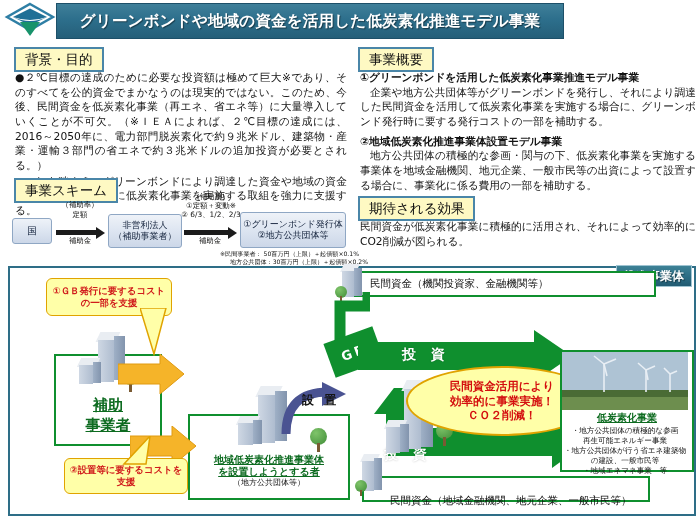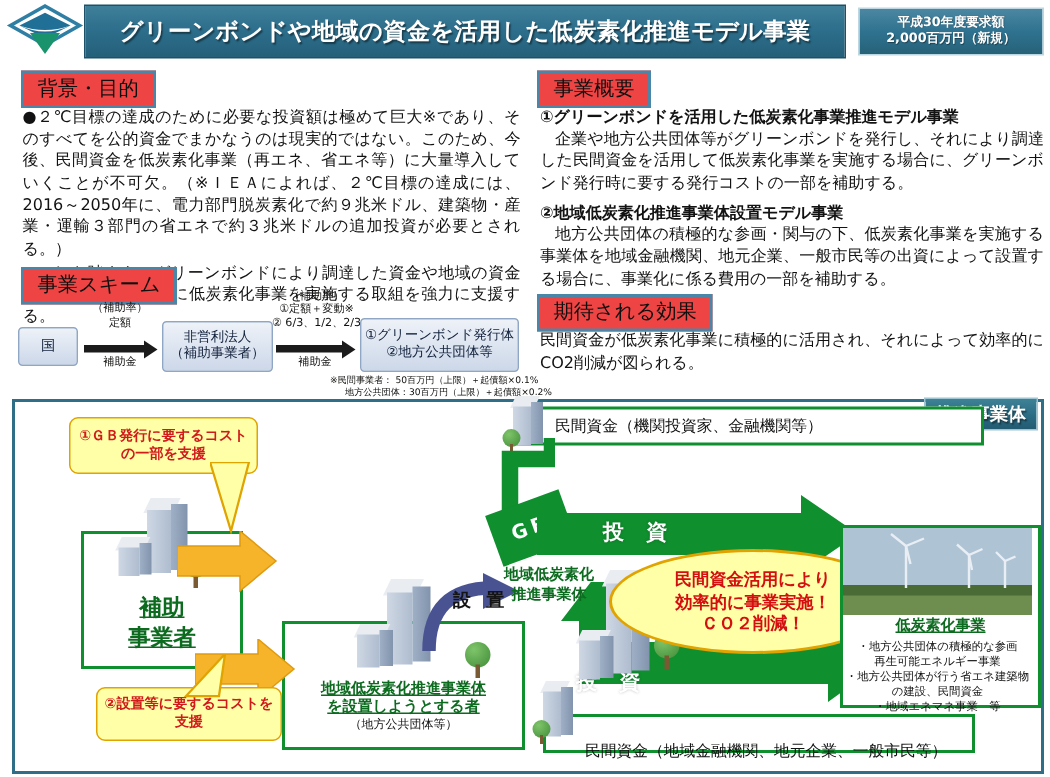--- a/index.html
+++ b/index.html
@@ -27,21 +27,21 @@
     position:absolute;left:572px;top:5px;width:122px;height:30px;
     background:linear-gradient(180deg,#4b87a1 0%,#2f7290 50%,#266278 100%);
     border:1px solid #bcd6e2;
     display:flex;flex-direction:column;align-items:center;justify-content:center;
     color:#ffffff;font-size:8.5px;line-height:1.35;font-weight:bold;
     text-shadow:.5px .5px .5px rgba(0,0,0,.4);
   }
 
   
   .chip{
-    display:inline-block;border:2px solid #4a86a8;background:#ef4444;
+    display:inline-block;border:2px solid #4a86a8;background:#fef9c3;
     padding:1px 9px 2px 9px;font-size:13.5px;font-weight:normal;color:#101010;
     line-height:1.35;
   }
   .body-text{font-size:10.7px;line-height:1.37;color:#121212;text-align:justify;}
   .para{margin:0 0 1px 0;}
 
   
   #sec-bg{position:absolute;left:14px;top:47px;width:334px;}
   #sec-bg .txtwrap{position:absolute;left:1px;top:24px;width:332px;}
   #sec-scheme{position:absolute;left:14px;top:178px;width:334px;}
@@ -154,24 +154,20 @@
       <svg width="52" height="36" viewBox="0 0 52 36">
         <path d="M26 2 L49 15 L26 28 L3 15 Z" fill="none" stroke="#2f7fa5" stroke-width="2.4"></path>
         <path d="M26 6.5 L43 15 L26 23.5 L9 15 Z" fill="#1f6f96"></path>
         <path d="M9 15 q17 8 34 0 q-17 6 -34 0 z" fill="#ffffff"></path>
         <path d="M16 20 L36 20 L26 34 Z" fill="#18936b"></path>
       </svg>
     </div>
     <div class="hdr-band">
       <span class="ttl">グリーンボンドや地域の資金を活用した低炭素化推進モデル事業</span>
     </div>
-    <div class="hdr-budget">
-      <span>平成30年度要求額</span>
-      <span>2,000百万円（新規）</span>
-    </div>
   </div>
 
   <div id="sec-bg">
     <span class="chip">背景・目的</span>
     <div class="txtwrap body-text">
       <p class="para">●２℃目標の達成のために必要な投資額は極めて巨大※であり、そのすべてを公的資金でまかなうのは現実的ではない。このため、今後、民間資金を低炭素化事業（再エネ、省エネ等）に大量導入していくことが不可欠。（※ＩＥＡによれば、２℃目標の達成には、2016～2050年に、電力部門脱炭素化で約９兆米ドル、建築物・産業・運輸３部門の省エネで約３兆米ドルの追加投資が必要とされる。）</p>
       <p class="para">●これを踏まえ、グリーンボンドにより調達した資金や地域の資金を活用して、効率的に低炭素化事業を実施する取組を強力に支援する。</p>
     </div>
   </div>
 
@@ -320,24 +316,20 @@
       <path d="M46 90 L46 44 L34 44 L60 10 L86 44 L74 44 L74 58 L212 58 L212 46 L248 72 L212 98 L212 86 L46 86 Z" fill="#0f8f2e" transform="translate(0,-18)"></path>
     </svg>
     <div class="flow-word" style="left:374px;top:178px;color:#ffffff;">投 資</div>
 
     <svg class="garrow" style="left:268px;top:112px;width:92px;height:58px;" viewBox="0 0 92 58">
       <path d="M8 54 Q8 12 50 12" fill="none" stroke="#4a5392" stroke-width="9"></path>
       <path d="M44 2 L68 14 L44 26 Z" fill="#4a5392"></path>
     </svg>
     <div class="set-word" style="left:292px;top:124px;">設 置</div>
 
-    <div class="rect-lbl" style="left:310px;top:110px;width:92px;">
-      <span>地域低炭素化</span><br>
-      <span>推進事業体</span>
-    </div>
     <div class="bld" style="left:374px;top:112px;width:68px;height:82px;">
       <div class="top" style="left:20px;top:0px;width:22px;height:11px;transform:skewX(-26deg);"></div>
       <div class="front" style="left:20px;top:9px;width:17px;height:60px;"></div>
       <div class="side" style="left:37px;top:5px;width:12px;height:62px;"></div>
       <div class="top" style="left:2px;top:40px;width:19px;height:9px;transform:skewX(-26deg);"></div>
       <div class="front" style="left:2px;top:47px;width:14px;height:26px;"></div>
       <div class="side" style="left:16px;top:44px;width:9px;height:28px;"></div>
     </div>
     <div class="tree" style="left:424px;top:154px;width:20px;height:24px;">
       <div class="crown" style="left:2px;top:0;width:17px;height:17px;"></div>
@@ -395,19 +387,19 @@
           </g>
         </svg>
       </div>
       <div class="lbl" style="top:60px;">
         <u>低炭素化事業</u>
       </div>
       <div class="bulletlist" style="left:0;top:74px;width:126px;">
         <div>・地方公共団体の積極的な参画</div>
         <div>再生可能エネルギー事業</div>
         <div>・地方公共団体が行う省エネ建築物</div>
-        <div>の建設、民間資金</div>
+        <div>の建設、一般市民等</div>
         <div>・地域エネマネ事業　等</div>
       </div>
     </div>
 
   </div>
 </div>
 
 </body></html>

